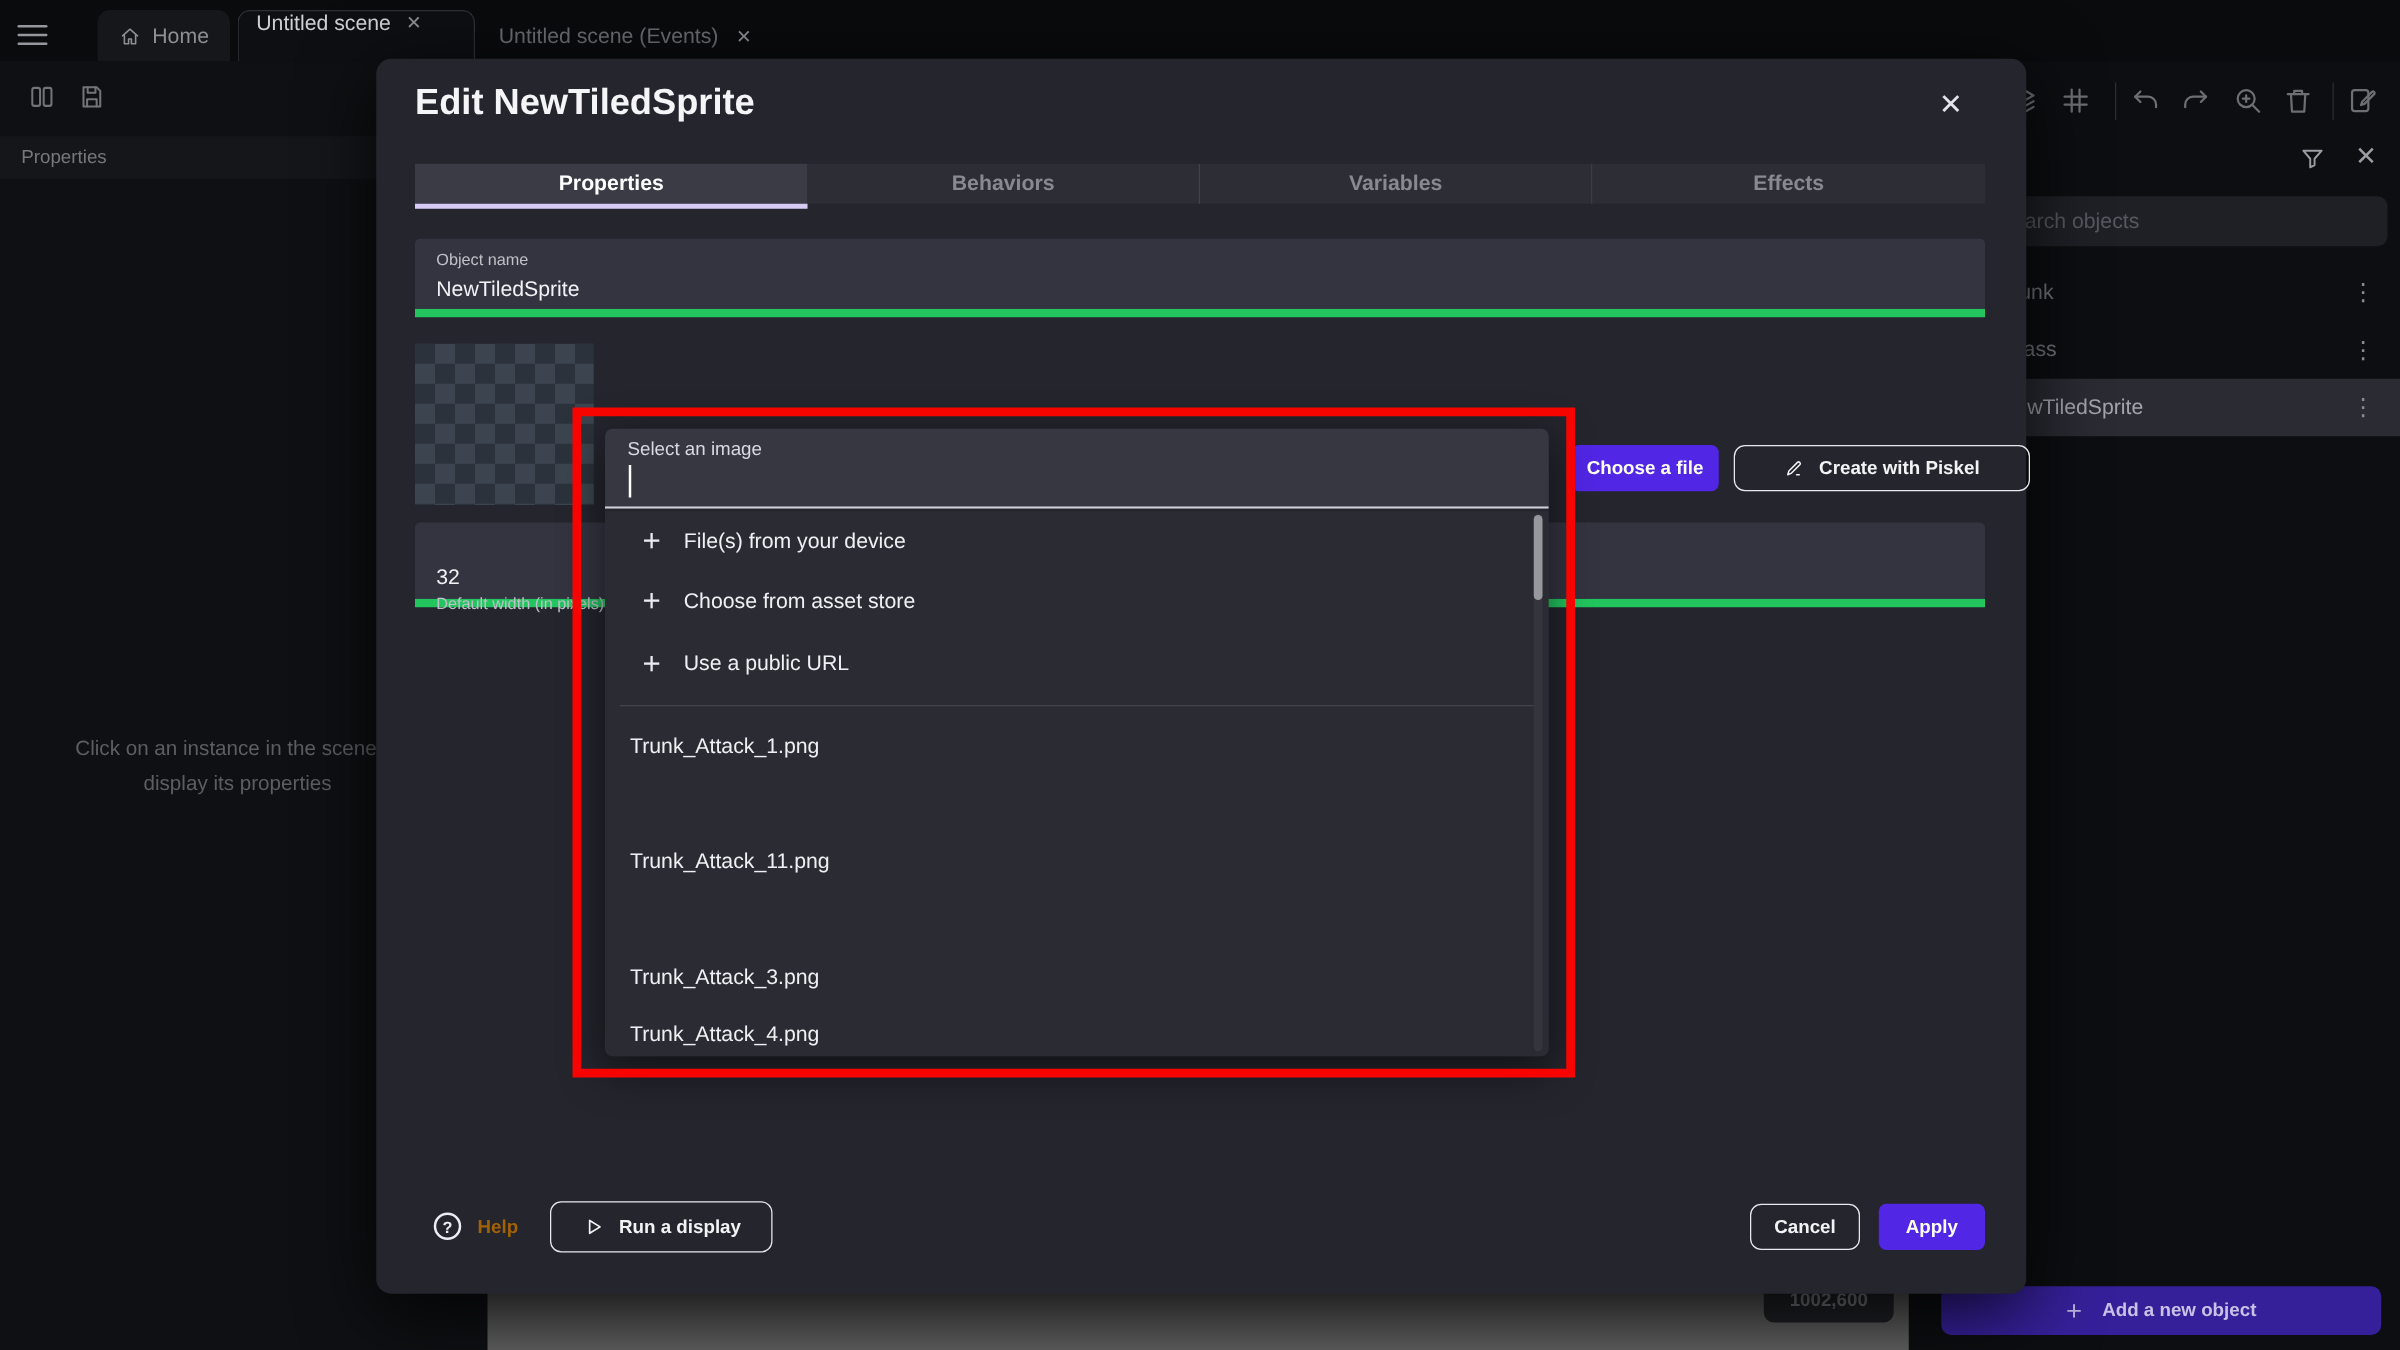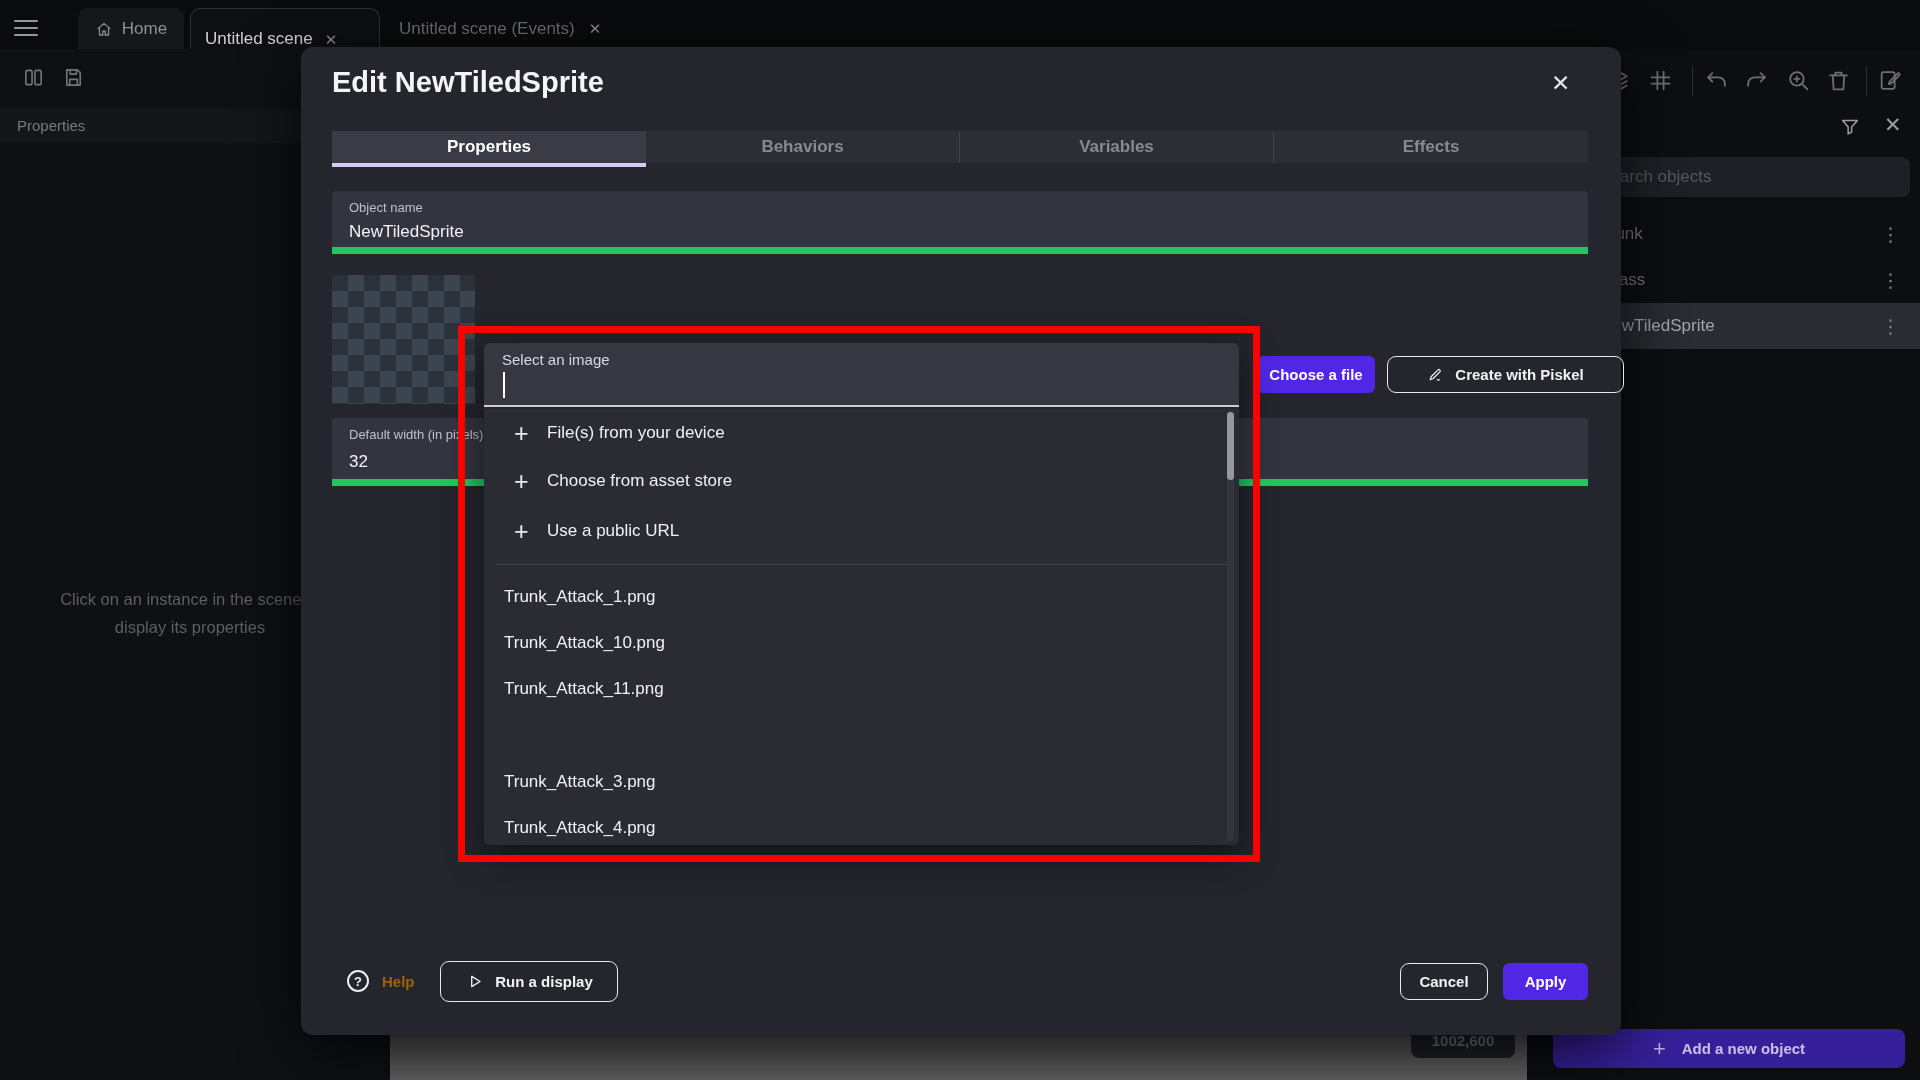--- a/index.html
+++ b/index.html
@@ -6,21 +6,21 @@
   *{box-sizing:border-box;font-family:"Liberation Sans",sans-serif;}
   .screen{position:relative;width:1920px;height:1080px;overflow:hidden;background:#0d0e11;}
   .abs{position:absolute;}
   svg{display:block;fill:none;stroke:currentColor;stroke-width:1.7;stroke-linecap:round;stroke-linejoin:round;}
   
   .topbar{left:0;top:0;width:1920px;height:49px;background:#0a0b0d;z-index:1;}
   .hamburger span{display:block;width:24px;height:2.4px;background:#96979c;border-radius:2px;margin:4.6px 0;}
   .tab-home{left:78px;top:8px;width:106px;height:41px;background:#16171b;border-radius:10px 10px 0 0;
     display:flex;align-items:center;justify-content:center;gap:9px;color:#8e8f95;font-size:17px;z-index:2;}
   .tab-active{left:190px;top:8px;width:190px;height:41px;background:#0e0f13;border:1px solid #2f3037;border-bottom:none;
-    border-radius:10px 10px 0 0;display:flex;align-items:flex-end;padding:0 14px;gap:12px;color:#cfd0d5;font-size:17px;z-index:2;}
+    border-radius:10px 10px 0 0;display:flex;align-items:flex-start;padding:0 14px;gap:12px;color:#cfd0d5;font-size:17px;z-index:2;}
   .tab-events{left:385px;top:8px;width:276px;height:41px;display:flex;align-items:center;padding:0 14px;gap:14px;
     color:#6c6d72;font-size:17px;z-index:2;}
   .tab-close{color:#8e8f94;font-size:15px;cursor:pointer;}
   .tool-icon{color:#6e6f75;z-index:2;}
   .vdiv{width:1px;height:30px;background:#2c2d33;z-index:2;}
   .left-panel{left:0;top:49px;width:390px;height:1031px;background:#0f1013;z-index:1;}
   .props-header{left:0;top:109px;width:390px;height:34px;background:#15161a;color:#77787e;font-size:15px;
     line-height:34px;padding-left:17px;z-index:2;}
   .empty-msg{left:-30px;top:585px;width:440px;text-align:center;color:#5d5e64;font-size:16.5px;line-height:28px;z-index:2;}
   .right-panel{left:1527px;top:49px;width:393px;height:1031px;background:#0d0e11;z-index:1;}
@@ -216,21 +216,21 @@
   <div class="abs dlg tab-underline" style="left:332px;width:314px;"></div>
 
   <div class="abs dlg field" style="left:332px;top:191px;width:1256px;height:63px;">
     <span class="flabel">Object name</span>
     <span class="fvalue" style="font-weight:normal;">NewTiledSprite</span>
   </div>
 
   <div class="abs dlg checker"></div>
 
   <div class="abs dlg field" style="left:332px;top:418px;width:1256px;height:68px;">
-    <span class="flabel" style="max-width:430px;">Default width (in pixels)</span>
+    <span class="flabel" style="max-width:430px;margin-top:48px;">Default width (in pixels)</span>
     <span class="fvalue" style="top:34px;font-weight:normal;">32</span>
   </div>
 
   <button class="abs dlg btn-primary" style="left:1257px;top:356px;width:118px;height:37px;">
     <span>Choose a file</span>
   </button>
   <button class="abs dlg btn-outline" style="left:1387px;top:356px;width:237px;height:37px;">
     <svg width="17" height="17" viewBox="0 0 24 24">
       <path d="M4.5 19.5l1.3-4.3L15.5 5.5a1.9 1.9 0 0 1 2.9 2.4L8.8 17.6 4.5 19.5z"></path>
         <path d="M14.5 19.5h3"></path>
@@ -271,23 +271,20 @@
   </div>
   <div class="abs dd dd-action" style="left:484px;top:508px;width:740px;">
     <span class="plus">+</span>
     <span>Use a public URL</span>
   </div>
   <div class="abs dd dd-divider"></div>
 
   <div class="abs dd dd-file" style="top:578px;width:700px;">
     <span>Trunk_Attack_1.png</span>
   </div>
-  <div class="abs dd dd-file" style="top:624px;width:700px;">
-    <span>Trunk_Attack_10.png</span>
-  </div>
   <div class="abs dd dd-file" style="top:670px;width:700px;">
     <span>Trunk_Attack_11.png</span>
   </div>
   <div class="abs dd dd-file" style="top:763px;width:700px;">
     <span>Trunk_Attack_3.png</span>
   </div>
   <div class="abs dd dd-file" style="top:809px;width:700px;">
     <span>Trunk_Attack_4.png</span>
   </div>
 

